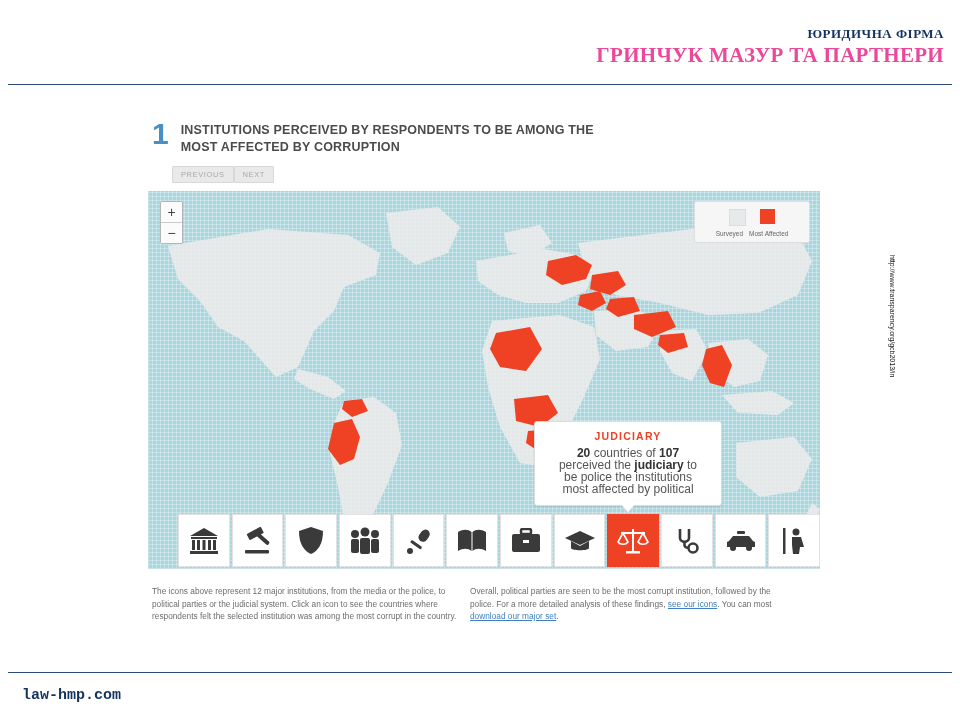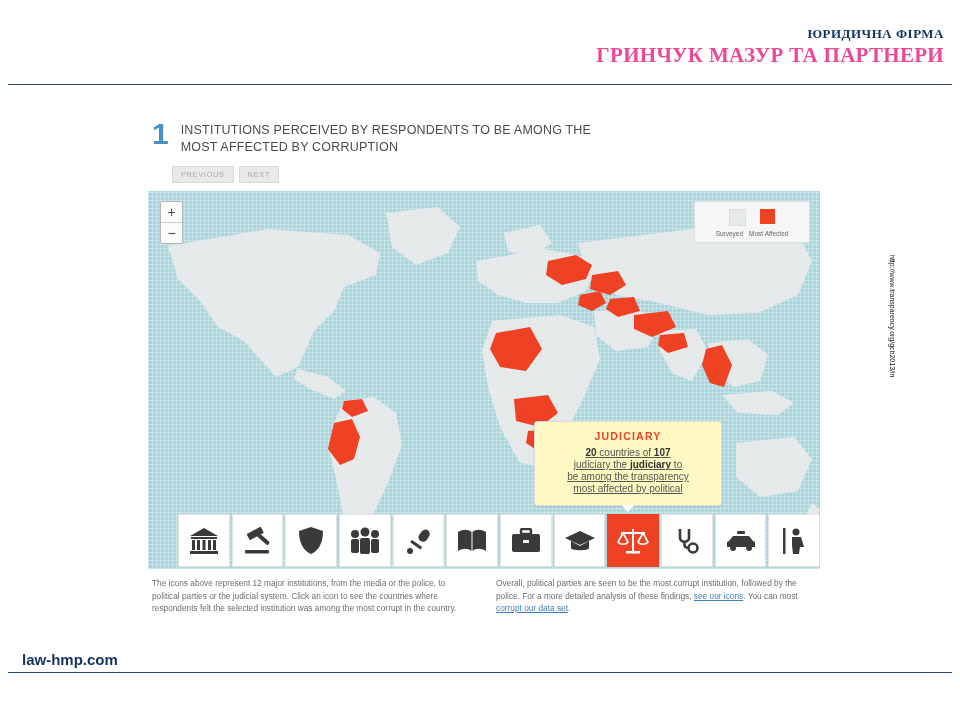--- a/index.html
+++ b/index.html
@@ -59,22 +59,22 @@
     position: absolute;
     left: 8px;
     top: 672px;
     width: 944px;
     height: 0;
     border-top: 1.5px solid #2a4a7c;
   }
   .footer-text {
     position: absolute;
     left: 22px;
-    top: 651px;
-    font-family: Liberation Sans, sans-serif;
+    top: 687px;
+    font-family: Liberation Mono, monospace;
     font-size: 15px;
     font-weight: bold;
     color: #14335f;
   }
 
   
   .side-url {
     position: absolute;
     left: 880px;
     top: 255px;
@@ -107,32 +107,31 @@
   }
   .w-number {
     font-size: 30px;
     font-weight: bold;
     color: #4a90c4;
     line-height: 32px;
     padding-left: 4px;
   }
   .w-title {
     font-size: 12.5px;
-    font-weight: normal;
+    font-weight: bold;
     color: #4b4b4b;
     letter-spacing: 0.2px;
     line-height: 17px;
     text-transform: uppercase;
     padding-top: 4px;
     max-width: 420px;
   }
 
   .w-nav {
     display: flex;
-    gap: 5px;
     margin: 4px 0 8px 4px;
     padding-left: 20px;
   }
   .w-nav-btn {
     background: #e9e9e9;
     border: 1px solid #d8d8d8;
     color: #a9a9a9;
     font-size: 7.5px;
     letter-spacing: 0.6px;
     padding: 3px 8px 3px 8px;
@@ -193,39 +192,38 @@
     display: flex; gap: 6px; justify-content: center;
     margin-top: 4px;
   }
   .legend-lbl { font-size: 6.5px; color: #666; white-space: nowrap; }
 
   .callout {
     position: absolute;
     left: 386px;
     top: 230px;
     width: 166px;
-    background: #fef9c3;
+    background: #ffffff;
     border: 1px solid #dcdcdc;
     border-radius: 3px;
     padding: 8px 10px 10px 10px;
     box-shadow: 0 1px 2px rgba(0,0,0,0.10);
     text-align: center;
   }
   .callout-title {
     color: #ef4123;
     font-size: 10.5px;
     font-weight: bold;
     letter-spacing: 1.2px;
     margin-bottom: 5px;
   }
   .callout-body {
-    font-size: 10px;
+    font-size: 12px;
     color: #555;
     line-height: 12px;
-    text-decoration: underline;
   }
   .callout-body b { color: #333; }
   .callout-tail {
     position: absolute;
     left: 50%;
     bottom: -7px;
     margin-left: -6px;
     width: 0; height: 0;
     border-left: 6px solid transparent;
     border-right: 6px solid transparent;
@@ -252,22 +250,21 @@
     display: flex;
     align-items: center;
     justify-content: center;
   }
   .icon-cell.active { background: #ef4123; border-color: #ef4123; }
   .icon-cell svg { display: block; }
 
   
   .captions {
     display: flex;
-    gap: 26px;
-    margin-top: 10px;
+    margin-top: 18px;
     padding-left: 4px;
   }
   .caption-col { width: 318px; }
   .caption-col p {
     margin: 0;
     font-size: 8.3px;
     color: #6d6d6d;
     line-height: 12.5px;
   }
   .caption-col a { color: #3f7fbf; text-decoration: underline; }
@@ -366,24 +363,24 @@
         <div class="legend-lbl">Most Affected</div>
       </div>
     </div>
 
     <div class="callout">
       <div class="callout-title">JUDICIARY</div>
       <div class="callout-body">
         <b>20</b>
         <span>countries of</span>
         <b>107</b><br>
-        <span>judiciary the</span>
+        <span>perceived the</span>
         <b>judiciary</b>
         <span>to</span><br>
-        <span>be among the transparency</span><br>
+        <span>be police the institutions</span><br>
         <span>most affected by political</span>
       </div>
       <div class="callout-tail"></div>
     </div>
   </div>
 
   <div class="iconbar">
 
     <div class="icon-cell">
       <span>
@@ -512,20 +509,20 @@
       </span>
     </div>
 
   </div>
 
   <div class="captions">
     <div class="caption-col">
       <p>The icons above represent 12 major institutions, from the media or the police, to political parties or the judicial system. Click an icon to see the countries where respondents felt the selected institution was among the most corrupt in the country.</p>
     </div>
     <div class="caption-col">
-      <p><span>Overall, political parties are seen to be the most corrupt institution, followed by the police. For a more detailed analysis of these findings, </span><a href="#">see our icons</a><span>. You can most </span><a href="#">corrupt our data set</a><span>.</span></p>
+      <p><span>Overall, political parties are seen to be the most corrupt institution, followed by the police. For a more detailed analysis of these findings, </span><a href="#">see our icons</a><span>. You can most </span><a href="#">download our major set</a><span>.</span></p>
     </div>
   </div>
 
 </div>
 
 <div class="footer-rule"></div>
 <div class="footer-text">law-hmp.com</div>
 
 </body></html>

